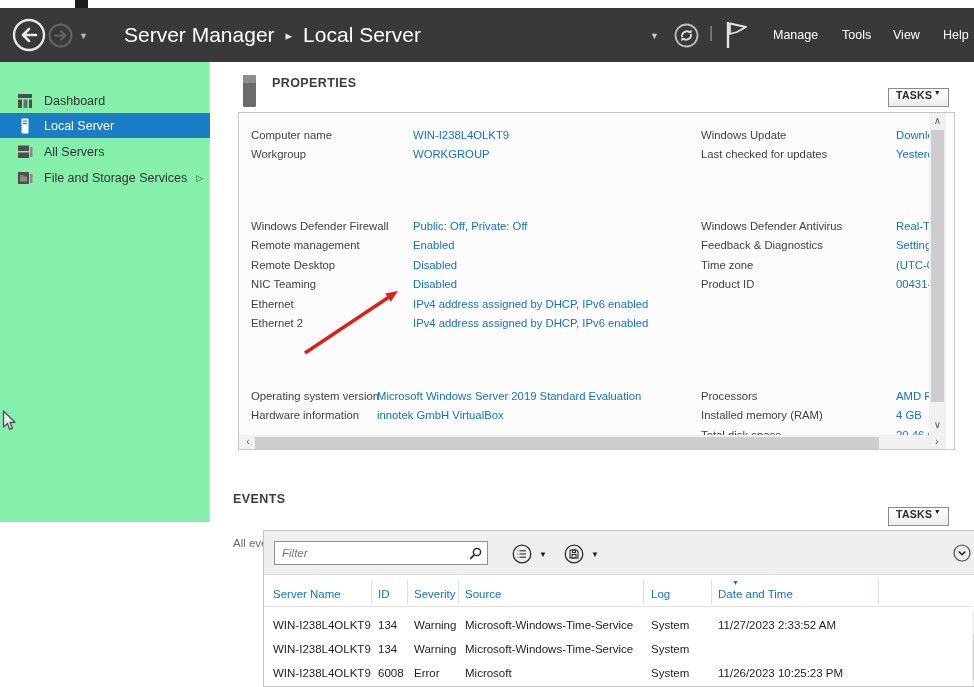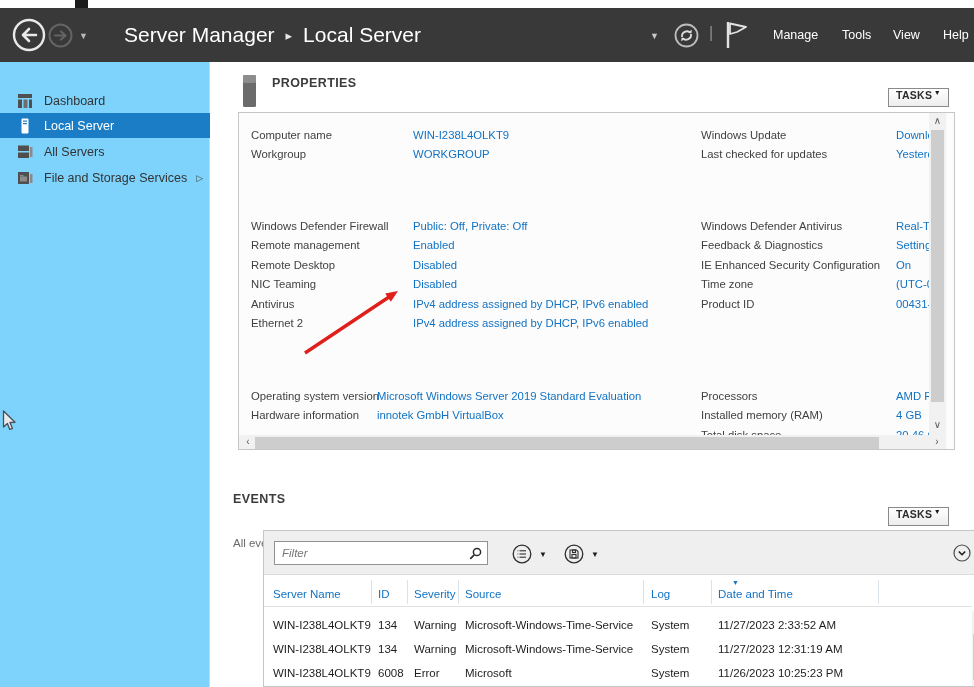--- a/index.html
+++ b/index.html
@@ -19,21 +19,21 @@
   .nav-caret { left:79px; top:23px; color:#b9b9b9; font-size:9px; }
   .tb-title { left:124px; top:0; height:54px; line-height:54px; color:#fff; font-size:21px; white-space:nowrap; }
   .tb-sep { font-size:13px; margin:0 11px; position:relative; top:-2px; color:#e8e8e8; }
   .tb-caret2 { left:650px; top:23px; color:#c9c9c9; font-size:9px; }
   .tb-refresh { left:674px; top:15px; width:25px; height:25px; }
   .tb-pipe { left:709px; top:16px; color:#8f8f8f; font-size:16px; }
   .tb-flag { left:724px; top:13px; width:26px; height:28px; }
   .tb-menu { top:0; height:54px; line-height:54px; color:#fff; font-size:12.5px; cursor:pointer; }
 
   
-  .sidebar { left:0; top:62px; width:210px; height:625px; background:#7dd3fc; border-right:1px solid #d6d6d6; }
+  .sidebar { left:0; top:62px; width:210px; height:460px; background:#86efac; border-right:1px solid #d6d6d6; }
   .side-item { position:absolute; left:0; width:210px; height:25px; display:flex; align-items:center; cursor:pointer; font-size:12.5px; color:#333; }
   .side-item .icon { width:16px; height:16px; margin-left:17px; margin-right:11px; flex:none; }
   .side-item.selected { background:#1a7dc5; color:#fff; }
   .side-expand { font-size:9px; color:#444; margin-left:9px; }
 
   
   .tile-title { font-weight:bold; font-size:12.5px; letter-spacing:.4px; color:#3c3c3c; }
   .tile-sub { font-size:11.5px; color:#6a6a6a;margin-top:27px; }
   .tasks-btn { width:61px; height:19px; background:linear-gradient(#ffffff,#ededed);
                border:1px solid #8a8a8a; display:flex; align-items:flex-start; justify-content:space-between;
@@ -190,21 +190,21 @@
         </div>
       <div class="pr">
           <span class="pl">Remote Desktop</span>
           <span class="pv">Disabled</span>
         </div>
       <div class="pr">
           <span class="pl">NIC Teaming</span>
           <span class="pv">Disabled</span>
         </div>
       <div class="pr">
-          <span class="pl">Antivirus</span>
+          <span class="pl">Ethernet</span>
           <span class="pv">IPv4 address assigned by DHCP, IPv6 enabled</span>
         </div>
       <div class="pr">
           <span class="pl">Ethernet 2</span>
           <span class="pv">IPv4 address assigned by DHCP, IPv6 enabled</span>
         </div>
     </div>
     <div class="pgroup g3" style="top:273px">
       <div class="pr">
           <span class="pl">Operating system version</span>
@@ -229,24 +229,20 @@
         </div>
     </div>
     <div class="pgroup" style="top:103px">
       <div class="pr">
           <span class="pl">Windows Defender Antivirus</span>
           <span class="pv">Real-Tim</span>
         </div>
       <div class="pr">
           <span class="pl">Feedback &amp; Diagnostics</span>
           <span class="pv">Settings</span>
-        </div>
-      <div class="pr">
-          <span class="pl">IE Enhanced Security Configuration</span>
-          <span class="pv">On</span>
         </div>
       <div class="pr">
           <span class="pl">Time zone</span>
           <span class="pv">(UTC-08:0</span>
         </div>
       <div class="pr">
           <span class="pl">Product ID</span>
           <span class="pv">00431-10</span>
         </div>
     </div>
@@ -352,21 +348,20 @@
     <span class="ecell c3">Microsoft-Windows-Time-Service</span>
     <span class="ecell c4">System</span>
     <span class="ecell c5">11/27/2023 2:33:52 AM</span>
   </div>
   <div class="erow" style="top:106px">
     <span class="ecell c0">WIN-I238L4OLKT9</span>
     <span class="ecell c1">134</span>
     <span class="ecell c2">Warning</span>
     <span class="ecell c3">Microsoft-Windows-Time-Service</span>
     <span class="ecell c4">System</span>
-    <span class="ecell c5">11/27/2023 12:31:19 AM</span>
   </div>
   <div class="erow" style="top:130px">
     <span class="ecell c0">WIN-I238L4OLKT9</span>
     <span class="ecell c1">6008</span>
     <span class="ecell c2">Error</span>
     <span class="ecell c3">Microsoft</span>
     <span class="ecell c4">System</span>
     <span class="ecell c5">11/26/2023 10:25:23 PM</span>
   </div>
 

